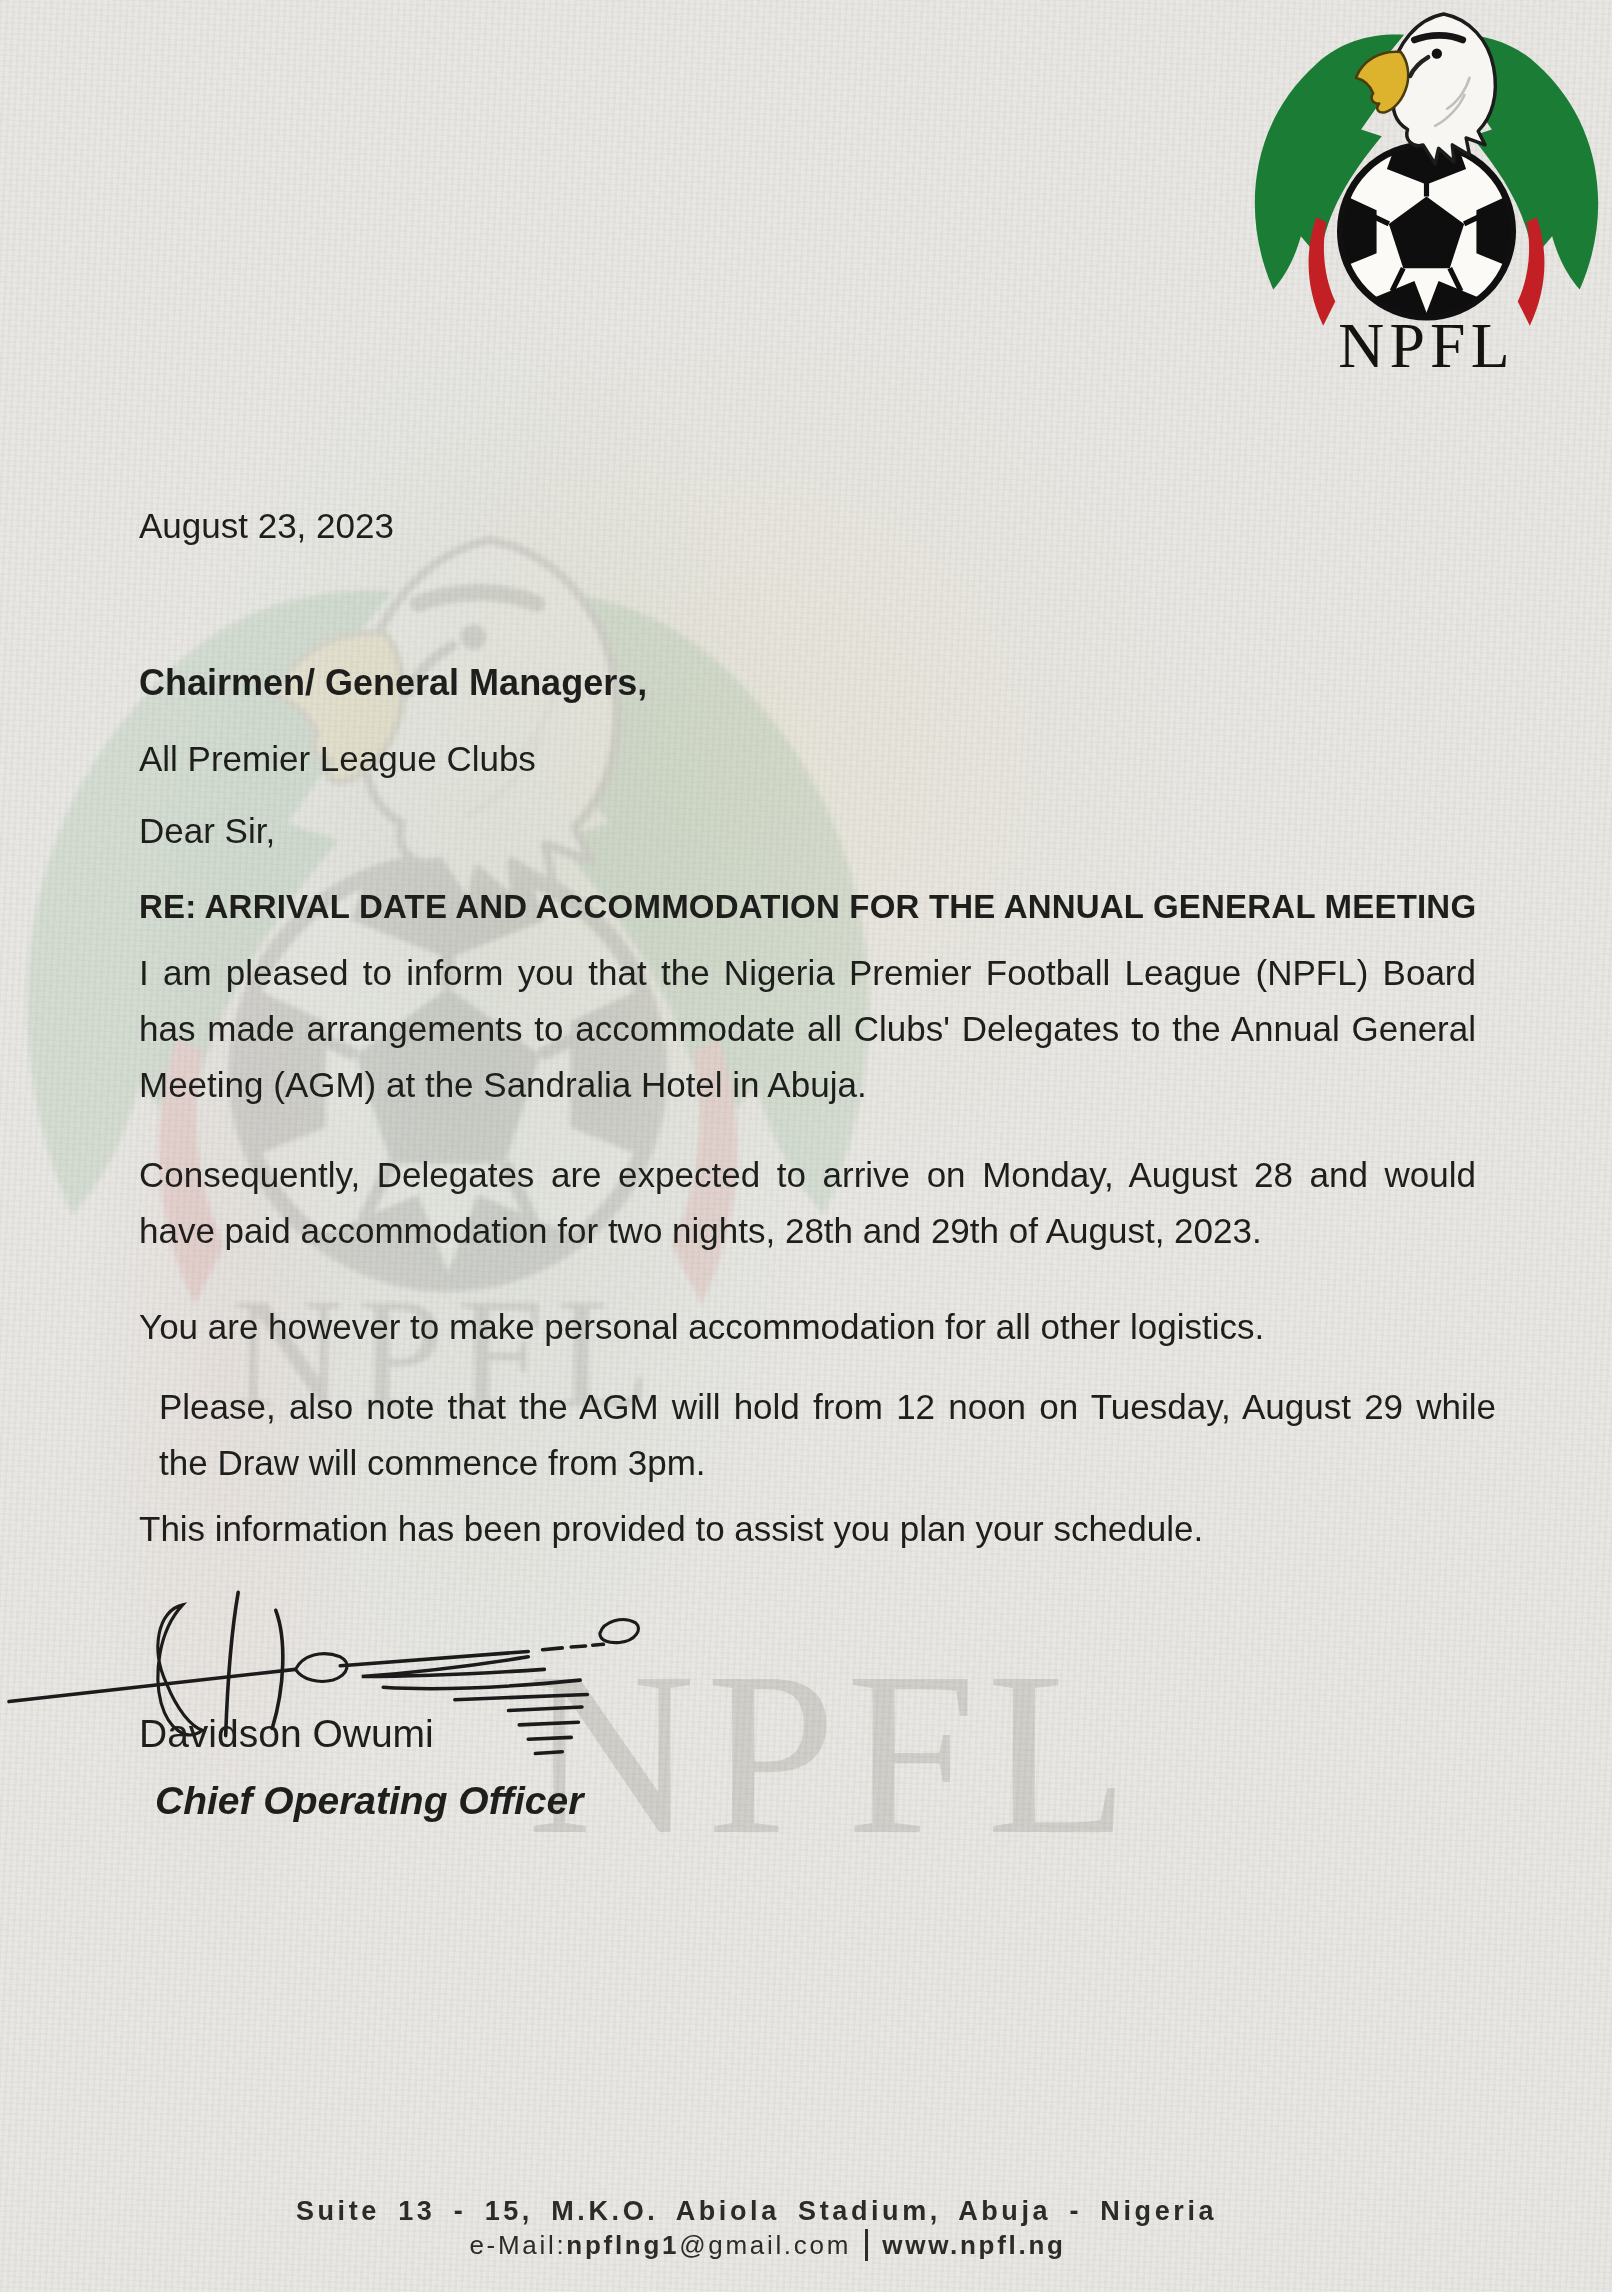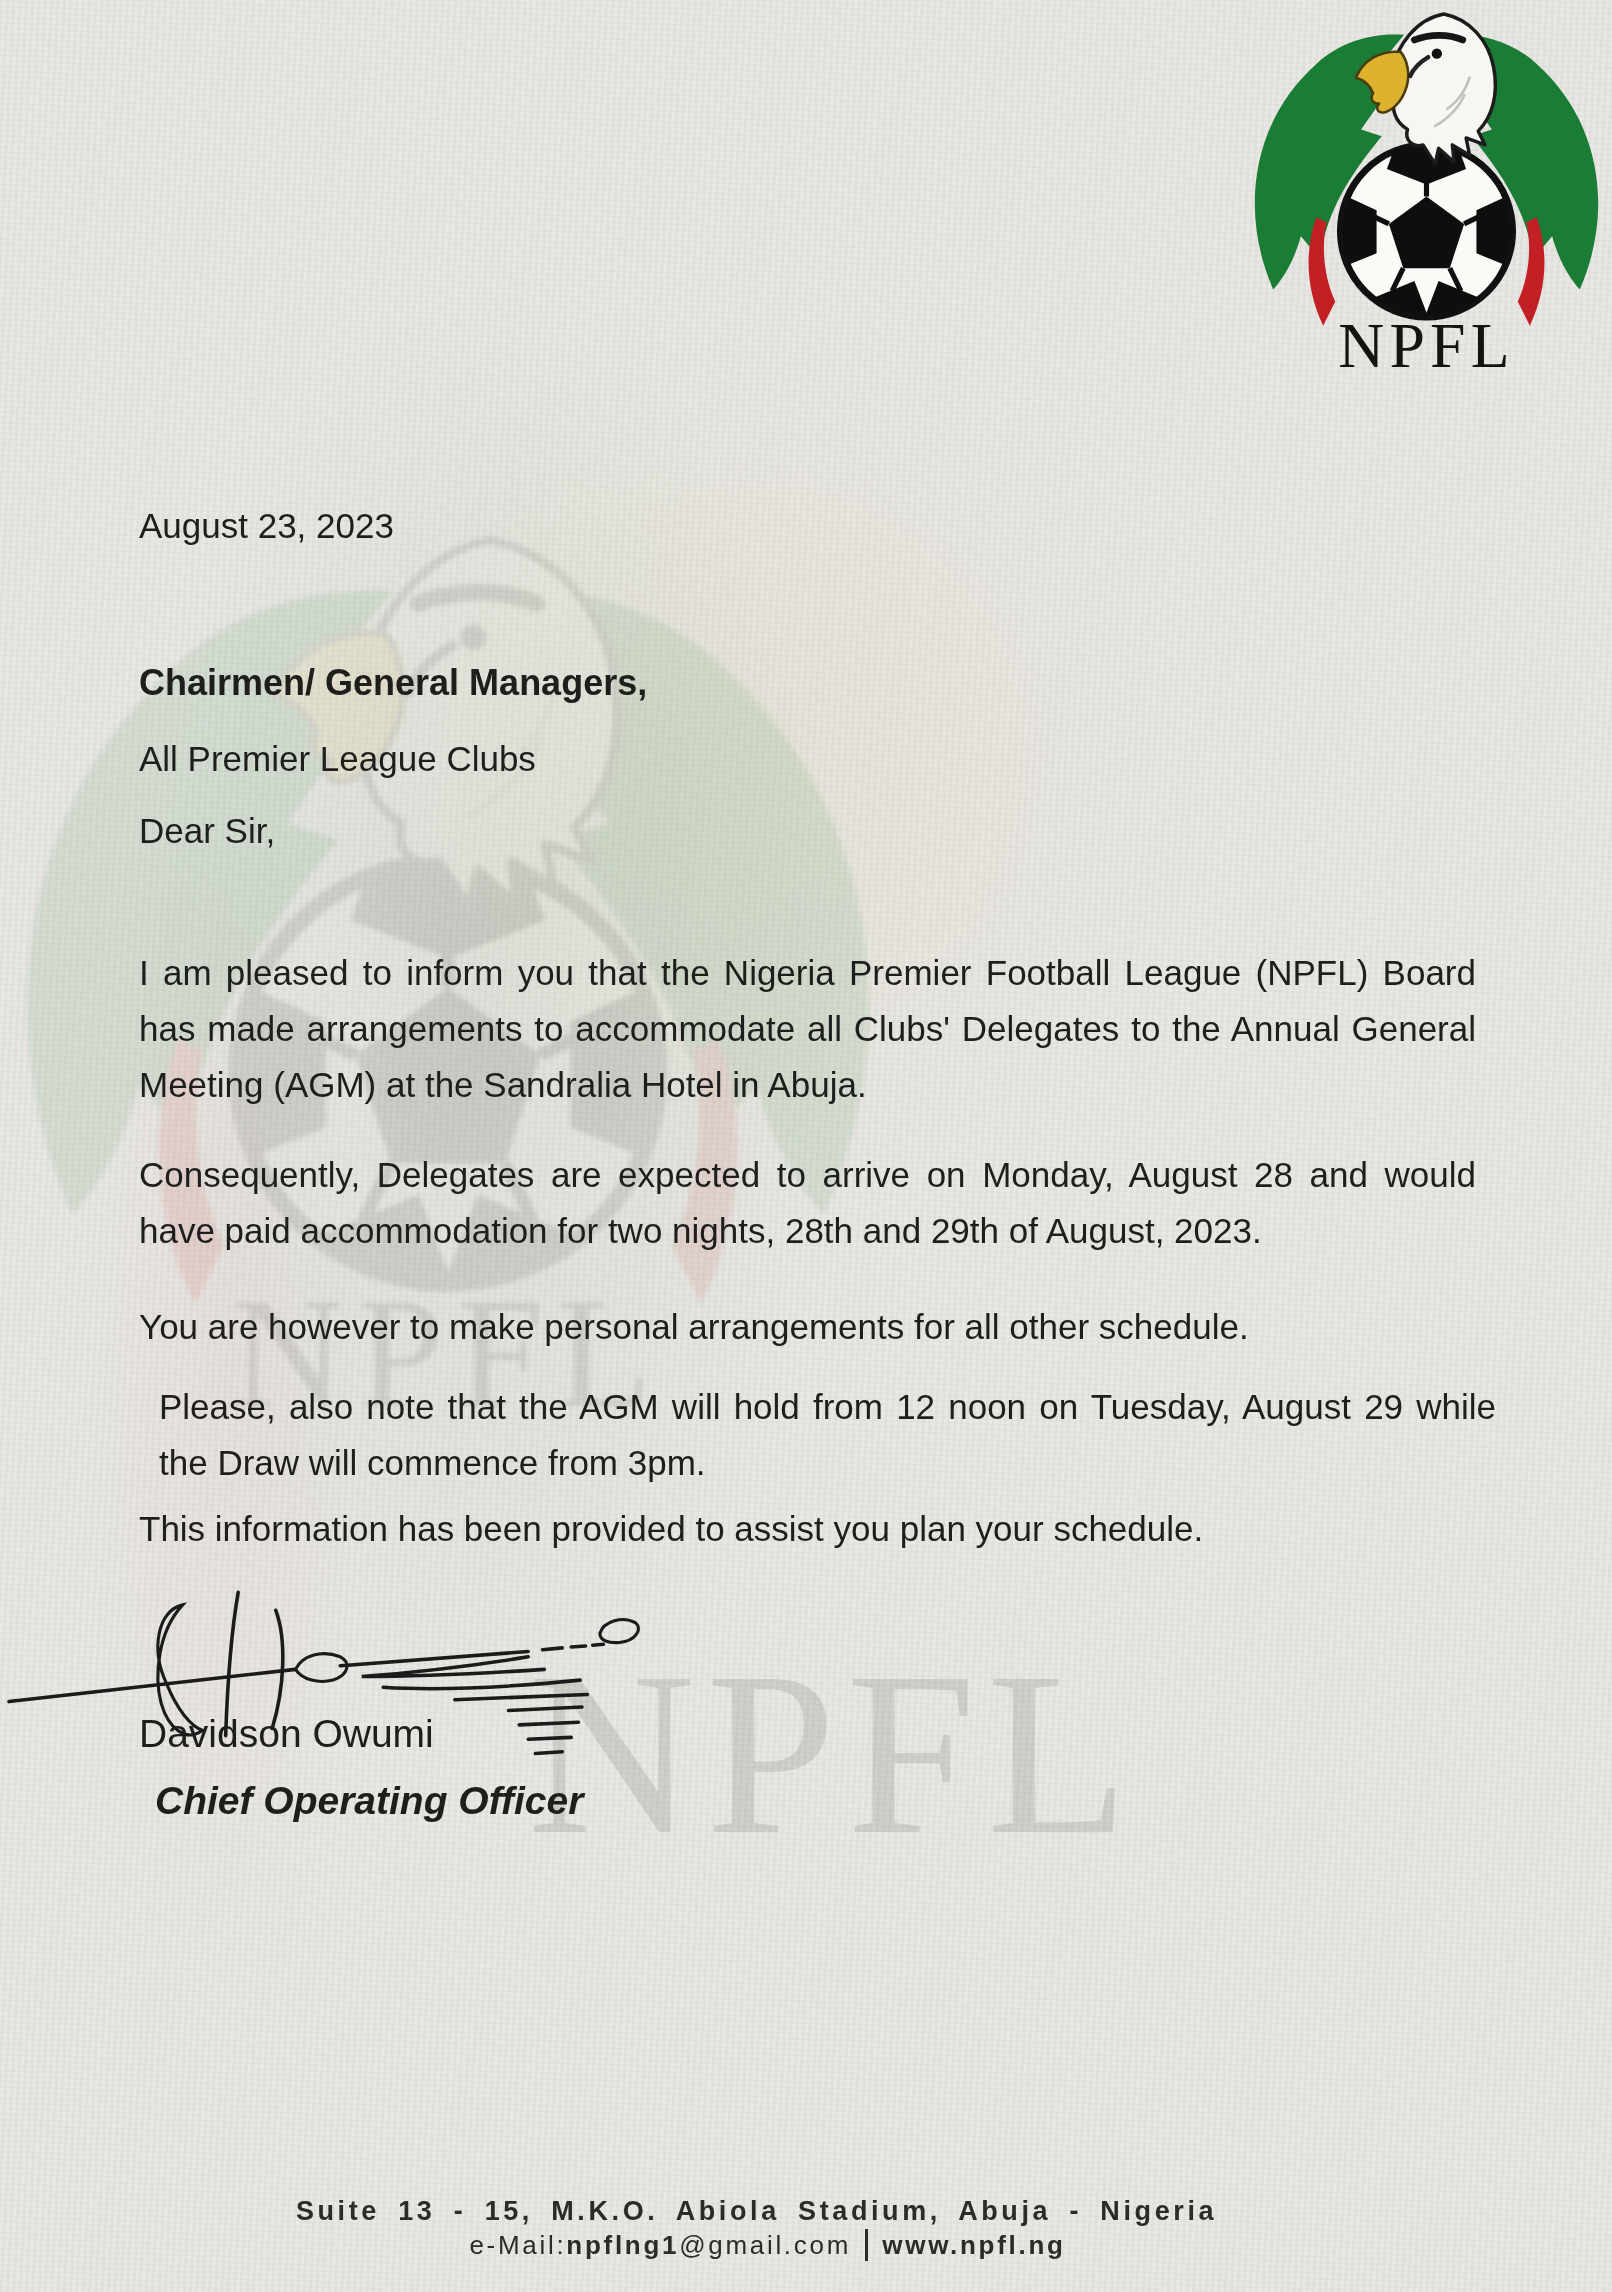--- a/index.html
+++ b/index.html
@@ -104,23 +104,24 @@
   <svg class="ghost-logo" viewBox="0 0 424 430">
     <use href="#npfl-art"></use>
   </svg>
 
   <div class="wordmark">NPFL</div>
 
   <div class="txt date">August 23, 2023</div>
   <div class="txt addr1">Chairmen/ General Managers,</div>
   <div class="txt addr2">All Premier League Clubs</div>
   <div class="txt salute">Dear Sir,</div>
+  <div class="txt subject">RE: ARRIVAL DATE AND ACCOMMODATION FOR THE ANNUAL GENERAL MEETING</div>
   <div class="txt p1">I am pleased to inform you that the Nigeria Premier Football League (NPFL) Board has made arrangements to accommodate all Clubs' Delegates to the Annual General Meeting (AGM) at the Sandralia Hotel in Abuja.</div>
   <div class="txt p2">Consequently, Delegates are expected to arrive on Monday, August 28 and would have paid accommodation for two nights, 28th and 29th of August, 2023.</div>
-  <div class="txt p3">You are however to make personal arrangements for all other schedule.</div>
+  <div class="txt p3">You are however to make personal accommodation for all other logistics.</div>
   <div class="txt p4">Please, also note that the AGM will hold from 12 noon on Tuesday, August 29 while the Draw will commence from 3pm.</div>
   <div class="txt p5">This information has been provided to assist you plan your schedule.</div>
 
   <svg class="signature" viewBox="0 0 720 210" fill="none" stroke="#1b1b1b" stroke-width="4" stroke-linecap="round">
     <path d="M196,20 C168,26 160,70 178,108 C190,138 206,156 218,160 C200,174 180,158 172,130 C164,100 168,50 196,20 Z" stroke-width="3.5"></path>
     <path d="M258,6 C250,52 246,108 244,166"></path>
     <path d="M300,26 C312,58 310,112 296,158"></path>
     <path d="M2,128 C110,116 230,102 322,92"></path>
     <path d="M322,92 C330,76 352,70 372,78 C384,84 382,98 364,104 C348,108 330,104 322,92 Z" stroke-width="3.5"></path>
     <path d="M372,88 C450,82 530,76 582,72"></path>

